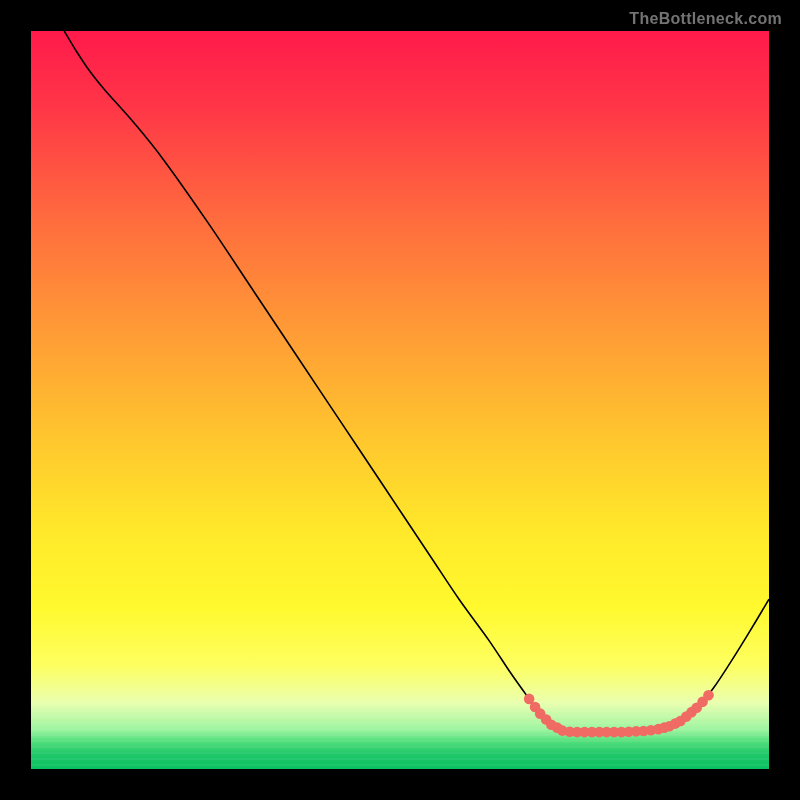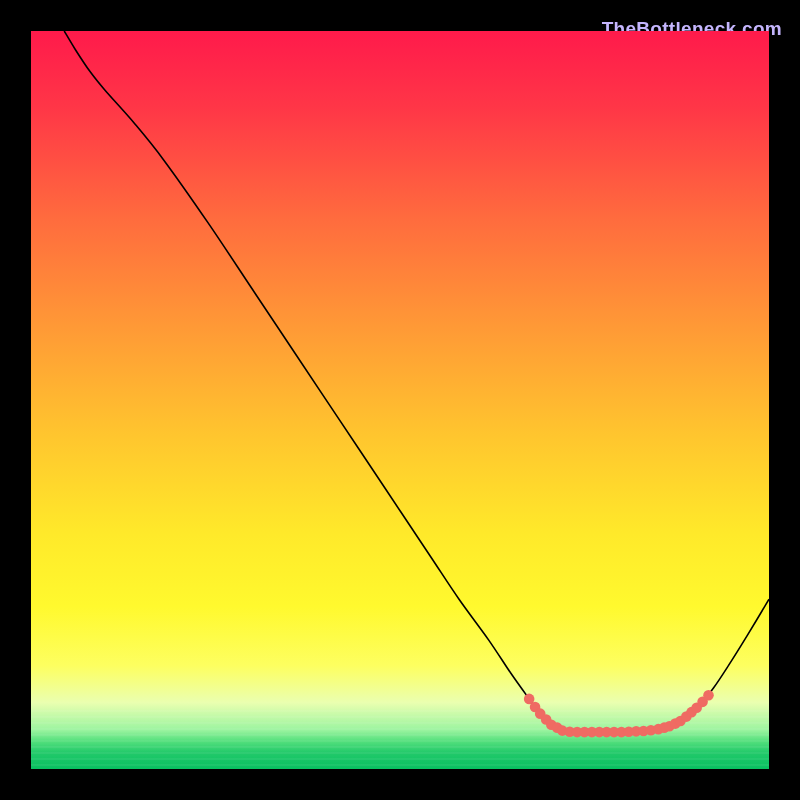--- a/index.html
+++ b/index.html
@@ -12,24 +12,24 @@
     overflow: hidden;
   }
   .outer {
     position: relative;
     width: 800px;
     height: 800px;
     background: #000;
   }
   .watermark {
     position: absolute;
-    top: 18px;
+    top: 10px;
     right: 18px;
-    color: #c4b5fd;
-    font-size: 19px;
+    color: #737373;
+    font-size: 16px;
     font-weight: bold;
     letter-spacing: 0.3px;
     font-family: Arial, Helvetica, sans-serif;
     user-select: none;
   }
   .plot {
     position: absolute;
     left: 31px;
     top: 31px;
     width: 738px;

